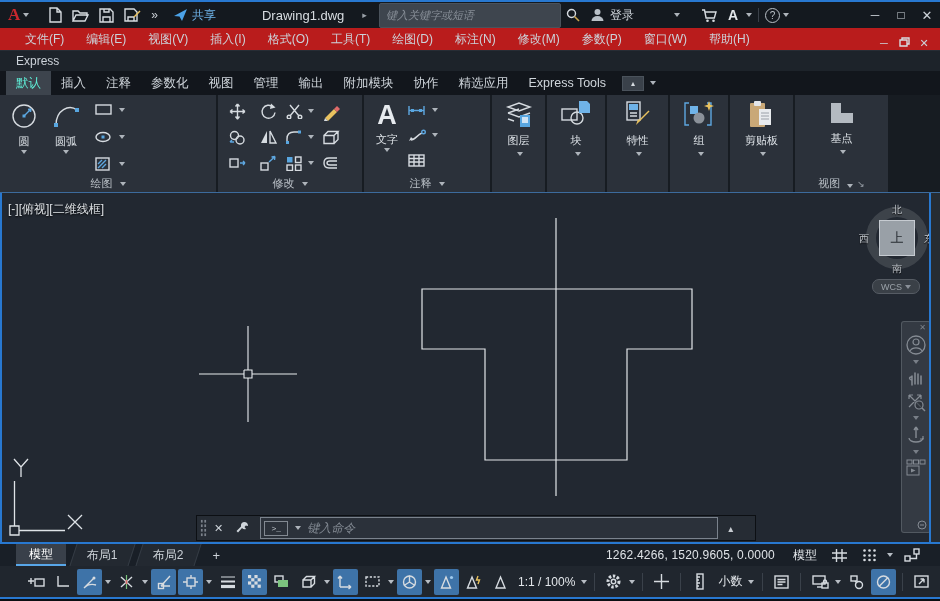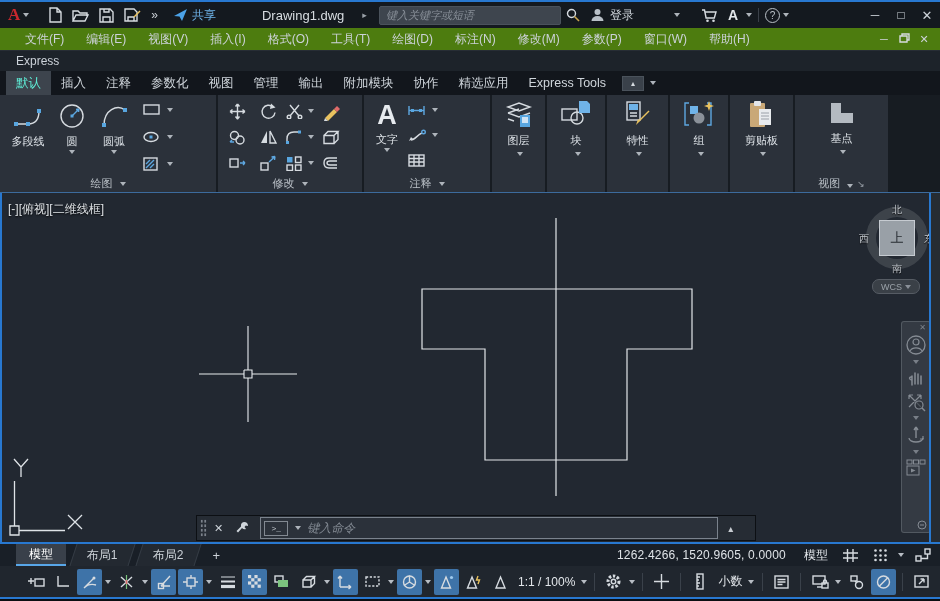--- a/index.html
+++ b/index.html
@@ -10,30 +10,30 @@
 
   
   .titlebar{position:absolute;left:0;top:0;width:940px;height:28px;background:#14191f;
             border-top:2px solid #2878d0;display:flex;align-items:center;color:#ccd2d8;font-size:12px}
   .tb-logo{color:#c8282e;font-weight:bold;font-size:17px;font-family:"Liberation Serif",serif;margin-left:8px}
   .tb-ic{display:flex;align-items:center;justify-content:center;height:24px;padding:0 5px}
   .caret{width:0;height:0;border-left:3.5px solid transparent;border-right:3.5px solid transparent;
          border-top:4px solid #aeb4bb;display:inline-block;margin-left:3px}
   .tb-share{color:#6fb3e8;display:flex;align-items:center;gap:4px;margin-left:10px}
   .tb-title{color:#d8dde2;font-size:13px;margin-left:46px}
-  .tb-search{width:182px;height:19px;background:#3e454e;border:1px solid #4a525b;border-radius:2px;
+  .tb-search{width:182px;height:25px;background:#3e454e;border:1px solid #4a525b;border-radius:2px;
              color:#e6eaee;font-size:11px;font-style:italic;padding:0 6px;margin-left:12px;outline:none}
   .tb-search::placeholder{color:#878e97;font-style:italic}
   .tb-win{margin-left:auto;display:flex;align-items:center}
   .tb-win span{width:26px;text-align:center;color:#ccd2d8;font-size:12px}
   .tb-sep{width:1px;height:14px;background:#3a4049;margin:0 6px}
 
   
-  .menubar{position:absolute;left:0;top:28px;width:940px;height:22px;background:#4d7c0f;
-           display:flex;align-items:center;font-size:12px;color:#ccd2d9;padding-left:14px}
+  .menubar{position:absolute;left:0;top:28px;width:940px;height:22px;background:#b91c1c;
+           display:flex;align-items:flex-end;font-size:12px;color:#ccd2d9;padding-left:14px}
   .mitem{padding:0 11px;height:100%;display:flex;align-items:center}
   .mwin{margin-left:auto;display:flex;margin-right:6px}
   .mwin span{width:20px;text-align:center;font-size:11px;color:#ccd2d9}
 
   .expressbar{position:absolute;left:0;top:50px;width:940px;height:21px;background:#1d232a;
               border-top:1px solid #272d35;display:flex;align-items:center;padding-left:16px;
               font-size:12px;color:#ccd2d9}
 
   
   .tabrow{position:absolute;left:0;top:71px;width:940px;height:24px;background:#12161c;
@@ -105,21 +105,21 @@
 
   
   .layoutrow{position:absolute;left:0;top:542px;width:940px;height:24px;background:#191f27;
              border-top:2px solid #2878d0;display:flex;align-items:stretch;font-size:12px}
   .ltab{position:relative;display:flex;align-items:center;padding:0 13px;color:#ccd2d8;
         background:#232931;transform:skewX(-18deg);border-left:1px solid #353c45;border-right:1px solid #353c45;margin-right:7px}
   .ltab .t{transform:skewX(18deg)}
   .ltab.active{transform:none;background:#39404a;color:#fff;border:none;border-bottom:2px solid #58a6e8;margin-left:16px}
   .ltab.active .t{transform:none}
   .ladd{display:flex;align-items:center;color:#ccd2d8;padding:0 8px;font-size:13px}
-  .lr-right{margin-left:auto;display:flex;align-items:center;gap:2px;padding-right:2px;color:#dfe3e7}
+  .lr-right{margin-left:auto;display:flex;align-items:center;gap:2px;padding-right:13px;color:#dfe3e7}
   .coords{font-size:12px;letter-spacing:.2px;padding-right:10px}
   .lr-btn{display:flex;align-items:center;justify-content:center;height:20px;padding:0 6px;font-size:12px;color:#e2e6ea}
 
   
   .statusrow{position:absolute;left:0;top:566px;width:940px;height:31px;background:#20262e;
              display:flex;align-items:center;padding-left:22px;color:#d6dbe0}
   .st{width:25px;height:26px;border-radius:2px;display:flex;align-items:center;justify-content:center;flex:none;margin:0 1px}
   .st.on{background:#3e73a8}
   .stc{width:10px;display:flex;justify-content:center;flex:none}
   .stc .caret{margin:0;border-top-color:#b7bdc4}
@@ -256,29 +256,20 @@
           <span>▴</span>
         </span>
       <span class="caret"></span>
     </span>
   </div>
 
   <div class="ribbon">
 
     <div class="panel" style="width:216px">
       <div style="display:flex;padding-left:4px">
-        <div class="bigbtn" style="width:48px">
-          <svg width="34" height="36">
-              <path class="ic" d="M5,26 L17,26 C26,26 28,20 28,13" stroke-width="1.6"></path>
-              <rect x="3" y="24" width="4" height="4" fill="#58a6e0"></rect>
-              <rect x="15" y="24" width="4" height="4" fill="#58a6e0"></rect>
-              <rect x="26" y="11" width="4" height="4" fill="#58a6e0"></rect>
-            </svg>
-          <span class="lbl">多段线</span>
-        </div>
         <div class="bigbtn" style="width:40px">
           <svg width="34" height="36">
               <circle class="ic" cx="17" cy="18" r="11" stroke-width="1.6"></circle>
               <path class="icb" d="M17,18 L24,11 M24,11 L21,11.5 M24,11 L23.5,14"></path>
               <rect x="15.5" y="16.5" width="3" height="3" fill="#58a6e0"></rect>
             </svg>
           <span class="lbl">圆</span>
           <span class="caret"></span>
         </div>
         <div class="bigbtn" style="width:44px">

